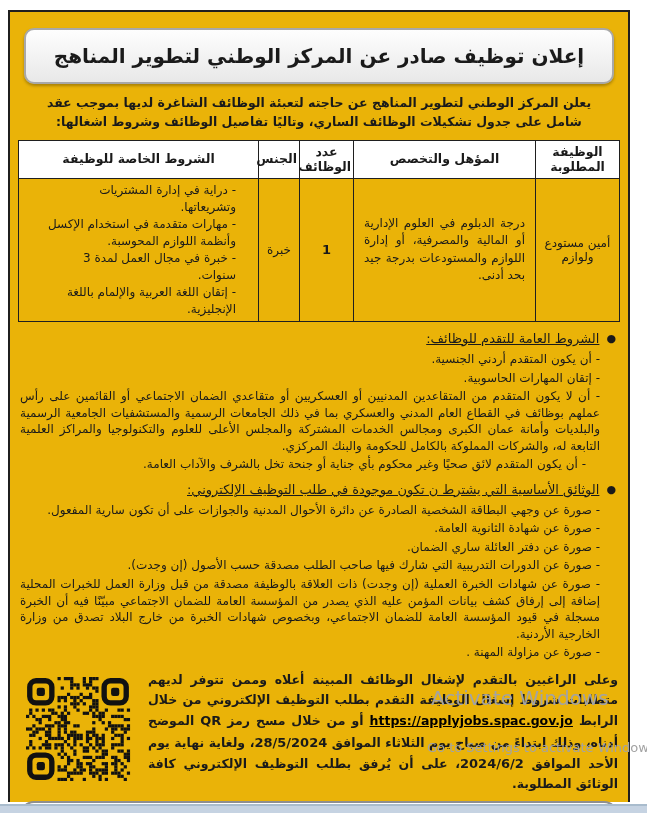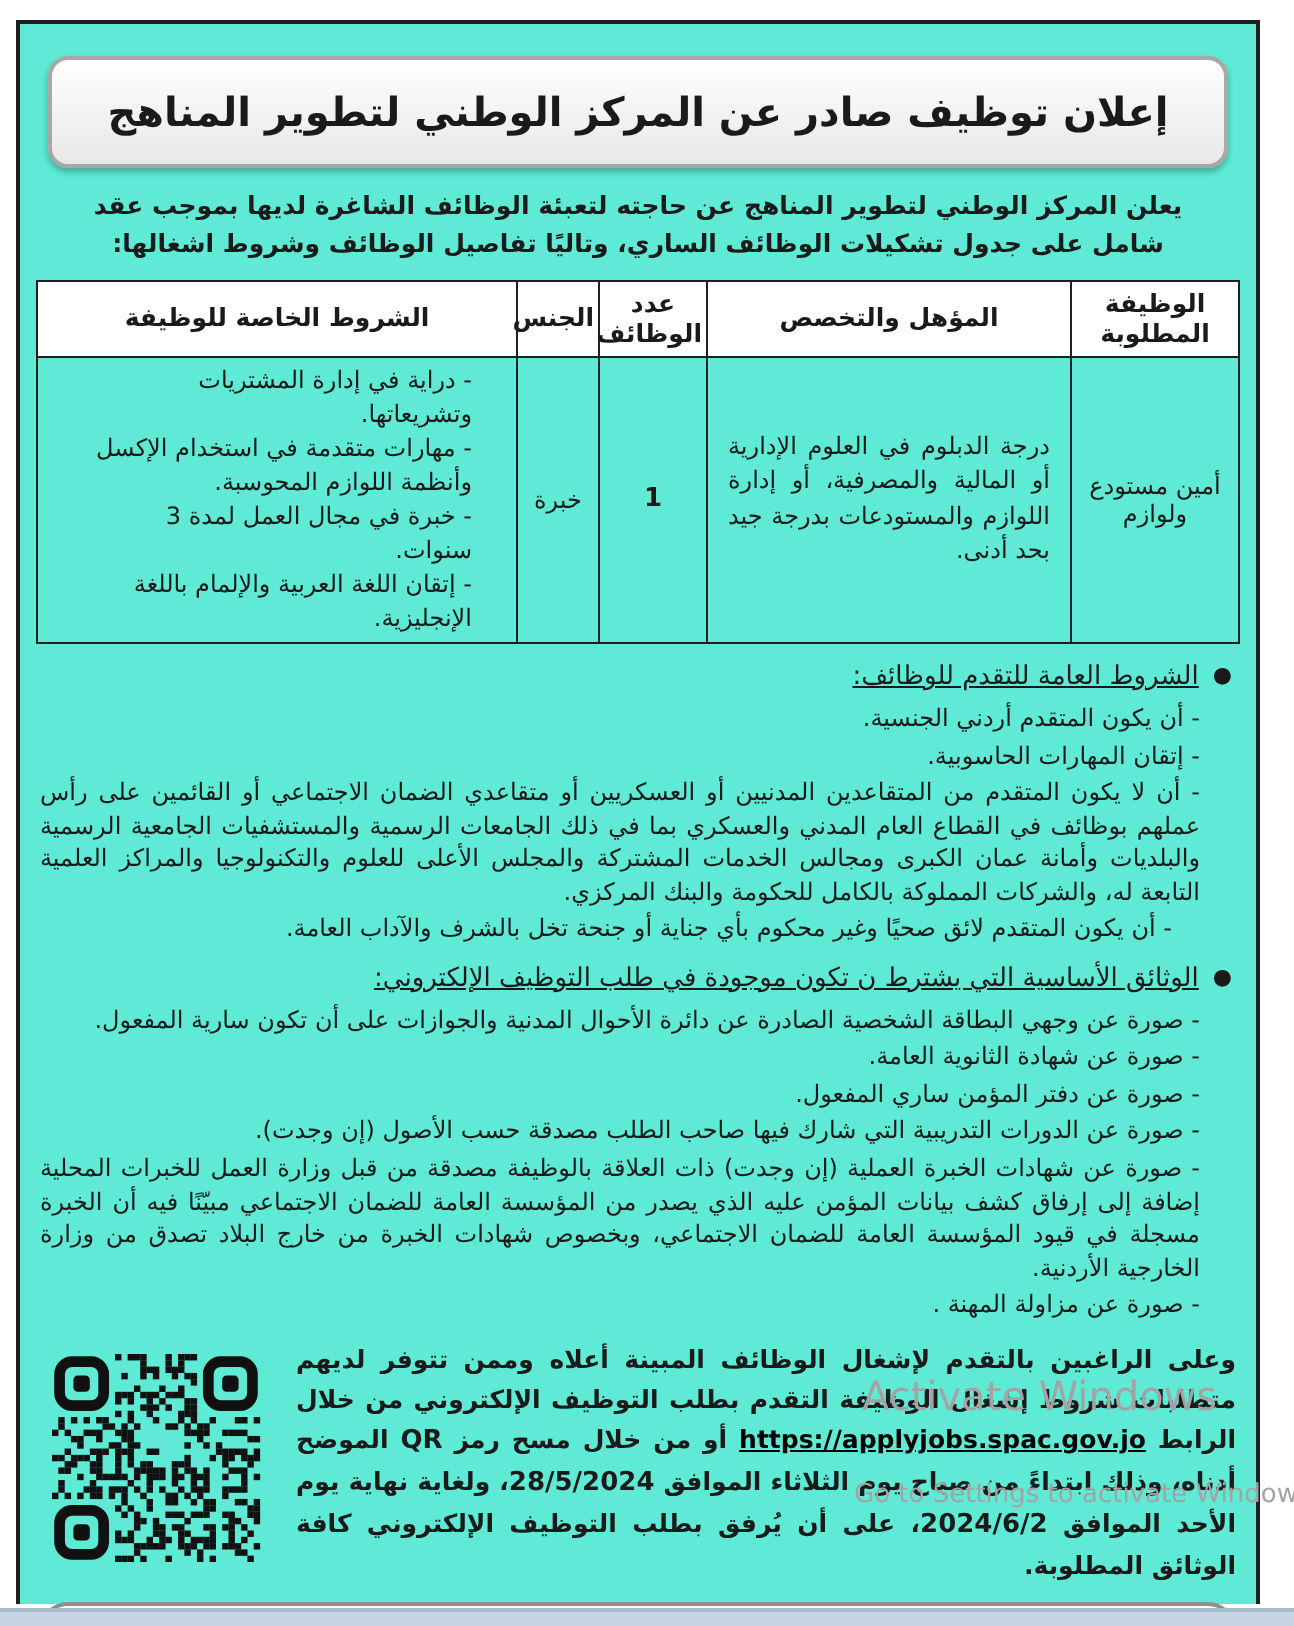--- a/index.html
+++ b/index.html
@@ -3,21 +3,21 @@
 <meta charset="utf-8">
 <style>
   html,body{margin:0;padding:0;}
   body{
     width:647px;height:813px;position:relative;background:#ffffff;
     font-family:"DejaVu Sans",sans-serif;color:#1a1a1a;overflow:hidden;direction:rtl;
   }
   .frame{
     position:absolute;left:8px;top:10px;width:622px;height:792px;
     border:2px solid #1f1f1f;border-bottom:none;box-sizing:border-box;
-    padding:14px 8px 0 8px;background:#5eead4;
+    padding:14px 8px 0 8px;background:#eab308;
   }
   .title-box{
     margin:2px 6px 0 6px;height:52px;border:2px solid #a8a8a8;border-radius:10px;
     background:linear-gradient(#fefefe,#e8e8e8);
     box-shadow:0 2px 3px rgba(0,0,0,0.28);
     display:flex;align-items:center;justify-content:center;
   }
   .title-box h1{margin:0;font-size:20px;font-weight:bold;letter-spacing:0;}
   .intro{
     font-weight:bold;text-align:center;font-size:12.5px;line-height:1.5;
@@ -118,21 +118,21 @@
     </div>
   </div>
 
   <div class="section">
     <div class="sec-head">
       <span class="bullet">●</span><span class="txt">الوثائق الأساسية التي يشترط ن تكون موجودة في طلب التوظيف الإلكتروني:</span>
     </div>
     <div class="items">
       <div class="item">- صورة عن وجهي البطاقة الشخصية الصادرة عن دائرة الأحوال المدنية والجوازات على أن تكون سارية المفعول.</div>
       <div class="item">- صورة عن شهادة الثانوية العامة.</div>
-      <div class="item">- صورة عن دفتر المؤمن ساري المفعول.</div>
+      <div class="item">- صورة عن دفتر العائلة ساري الضمان.</div>
       <div class="item">- صورة عن الدورات التدريبية التي شارك فيها صاحب الطلب مصدقة حسب الأصول (إن وجدت).</div>
       <div class="item long">- صورة عن شهادات الخبرة العملية (إن وجدت) ذات العلاقة بالوظيفة مصدقة من قبل وزارة العمل للخبرات المحلية إضافة إلى إرفاق كشف بيانات المؤمن عليه الذي يصدر من المؤسسة العامة للضمان الاجتماعي مبيّنًا فيه أن الخبرة مسجلة في قيود المؤسسة العامة للضمان الاجتماعي، وبخصوص شهادات الخبرة من خارج البلاد تصدق من وزارة الخارجية الأردنية.</div>
       <div class="item">- صورة عن مزاولة المهنة .</div>
     </div>
   </div>
 
   <div class="apply">
     <div class="apply-text">
       <span>وعلى الراغبين بالتقدم لإشغال الوظائف المبينة أعلاه وممن تتوفر لديهم متطلبات شروط إشغال الوظيفة التقدم بطلب التوظيف الإلكتروني من خلال الرابط</span>
       <a class="link" dir="ltr" href="#">https://applyjobs.spac.gov.jo</a>

